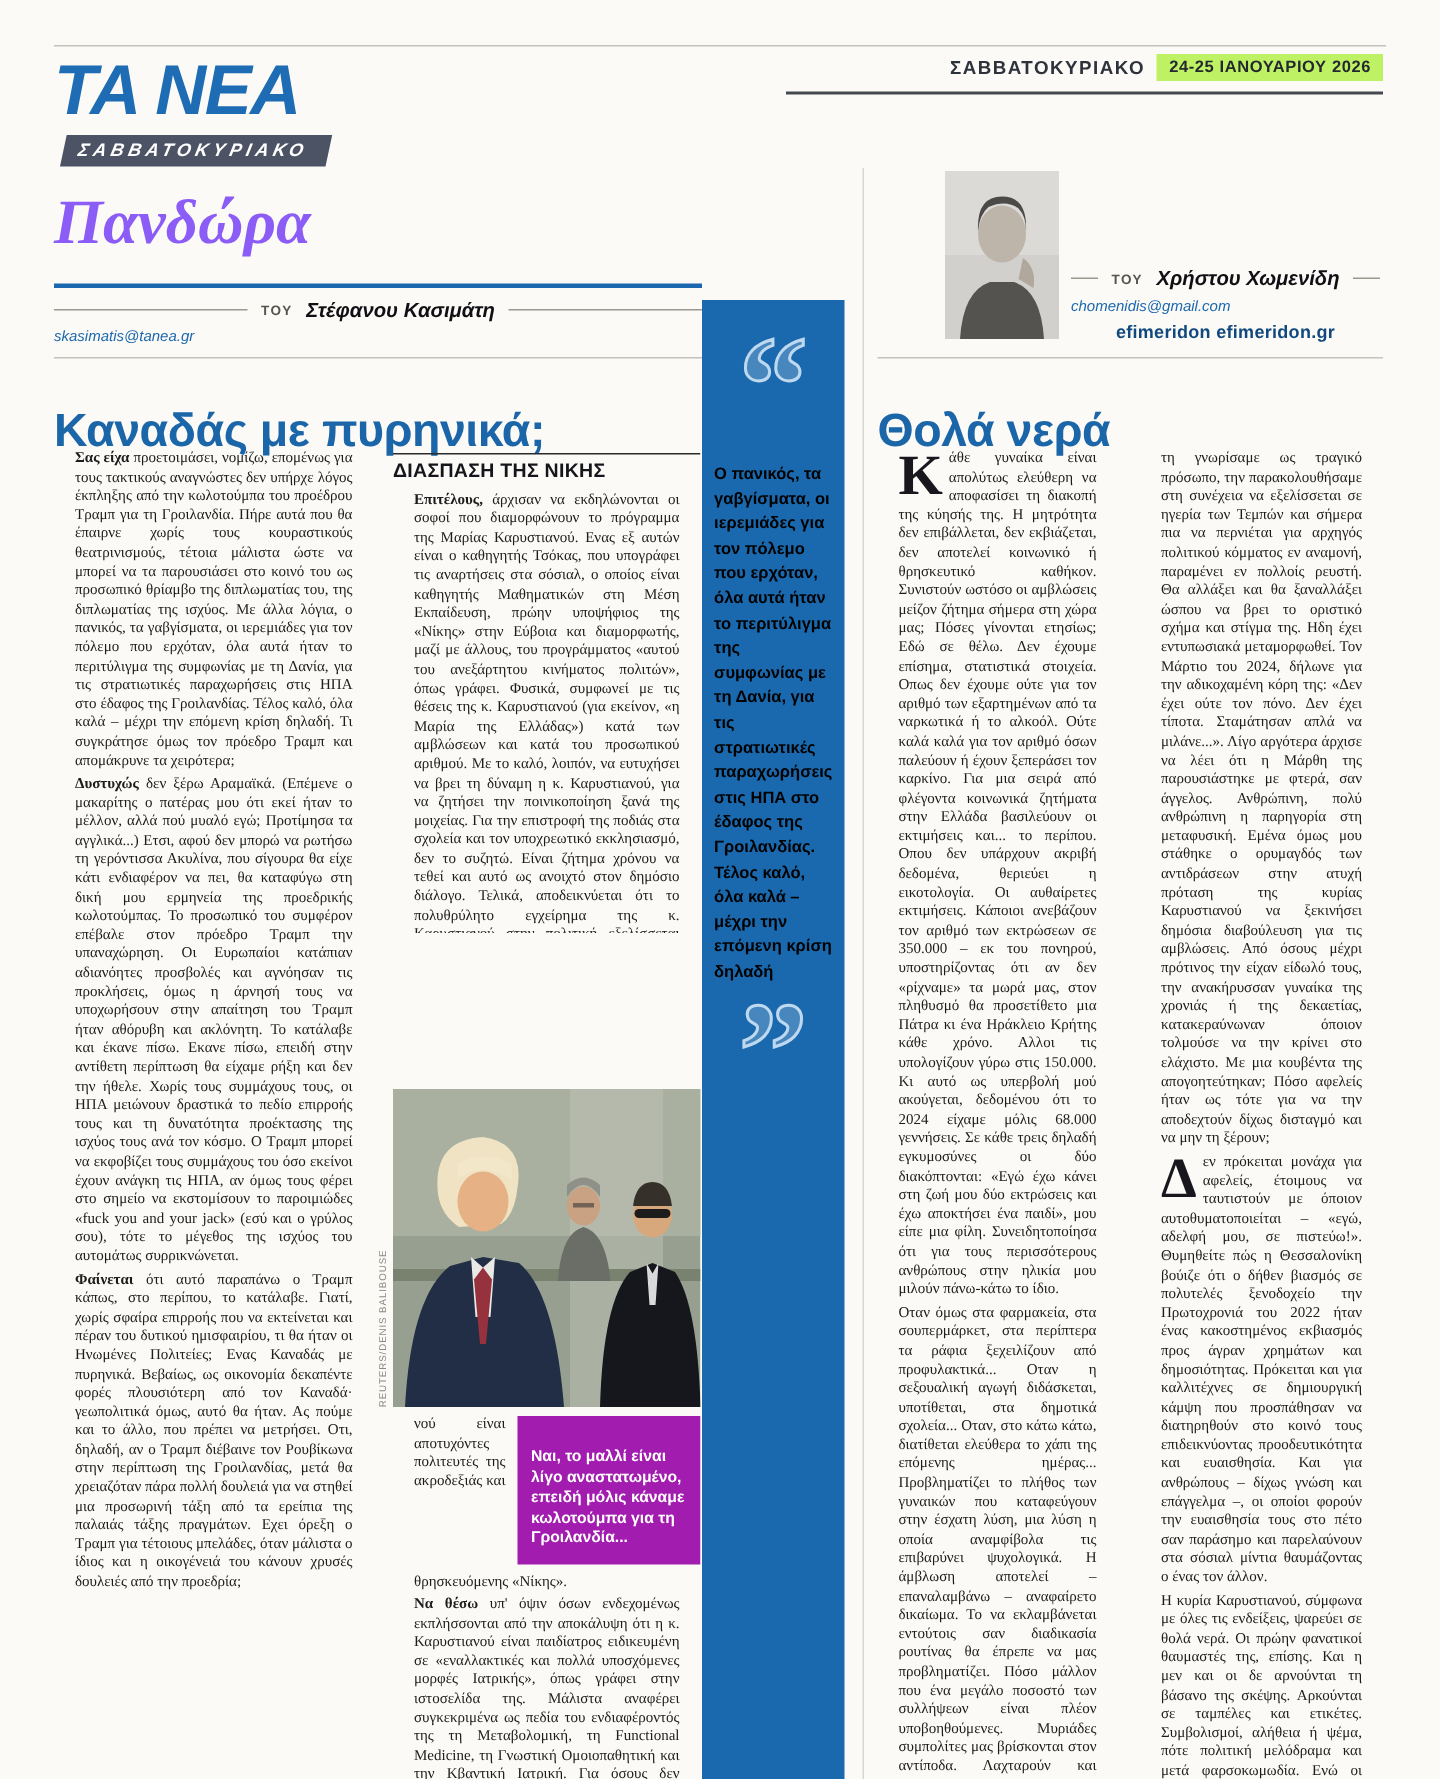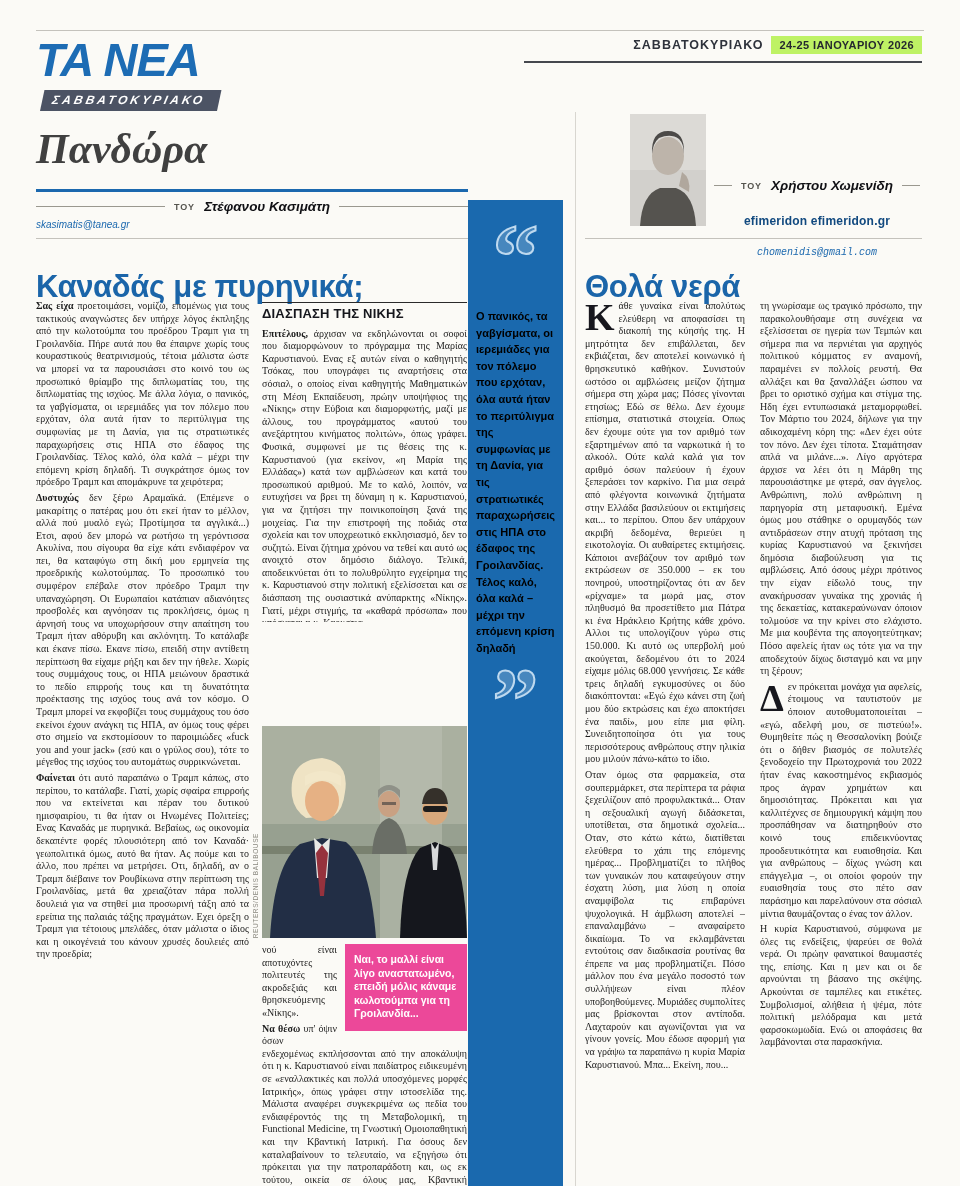--- a/index.html
+++ b/index.html
@@ -15,69 +15,69 @@
   .logo-badge{left:40px;top:90px;background:#4c5364;color:#fff;font-family:"Liberation Sans",sans-serif;
         font-style:italic;font-weight:bold;font-size:12px;letter-spacing:3px;padding:3px 14px 4px 10px;
         transform:skewX(-12deg);transform-origin:left bottom;}
   .issue{right:38px;top:36px;display:flex;align-items:center;gap:8px;font-family:"Liberation Sans",sans-serif;}
   .issue-edition{font-weight:bold;font-size:12.5px;letter-spacing:1px;color:#2e323b;}
   .issue-date{background:#bef264;color:#25282f;font-weight:bold;font-size:11px;letter-spacing:.4px;padding:3px 8px;}
   .issue-rule{right:38px;top:61px;width:398px;height:2px;background:#45484e;}
   .v-divider{left:575px;top:112px;height:1074px;width:1px;background:#d8d6d0;}
 
   
-  .pandora-title{left:36px;top:128px;font-style:italic;font-weight:bold;font-size:42px;color:#404040;line-height:1;}
+  .pandora-title{left:36px;top:128px;font-style:italic;font-weight:bold;font-size:42px;color:#8b5cf6;line-height:1;}
   .pandora-rule{left:36px;top:189px;width:432px;height:3px;background:#1b68ae;}
   .byline-row{display:flex;align-items:center;gap:9px;font-family:"Liberation Sans",sans-serif;}
   .byline-row .rule{flex:1;height:1px;background:#9a988f;}
   .byline-prefix{font-size:9px;font-weight:bold;color:#55544e;letter-spacing:1px;}
   .byline-name{font-size:13.5px;font-weight:bold;color:#101014;white-space:nowrap;font-style:italic;}
   .pandora-byline{left:36px;top:199px;width:432px;}
   .pandora-email{left:36px;top:219px;width:432px;text-align:left;font-style:italic;font-size:10px;
         color:#1b68ae;font-family:"Liberation Sans",sans-serif;}
   .left-head-rule{left:36px;top:238px;width:432px;height:1px;background:#c4c2bc;}
 
   .headline{font-family:"Liberation Sans",sans-serif;font-weight:bold;color:#1b65a9;font-size:31px;letter-spacing:-.3px;line-height:1;}
   .headline-left{left:36px;top:250px;}
   .headline-right{left:585px;top:250px;}
 
   
   .body-text{font-size:10px;line-height:12.6px;text-align:justify;}
-  .body-text p{margin:0 0 3px;}
+  .body-text p{margin:0 14px 3px;}
   b.lead{font-weight:bold;}
   .left-col{left:36px;top:300px;width:213px;height:886px;overflow:hidden;}
 
   .mid-col{left:262px;top:302px;width:205px;height:320px;overflow:hidden;}
   .mid-subhead-wrap{border-top:1.5px solid #2a2a2a;padding:5px 0 7px;}
   .mid-subhead{font-family:"Liberation Sans",sans-serif;font-weight:bold;font-size:13px;color:#15161c;letter-spacing:.2px;}
 
   .photo{left:262px;top:726px;width:205px;height:212px;}
   .photo svg{display:block;width:100%;height:100%;}
   .photo-credit{position:absolute;left:-10px;bottom:0;writing-mode:vertical-rl;transform:rotate(180deg);
         font-family:"Liberation Sans",sans-serif;font-size:6.5px;letter-spacing:.6px;color:#8a887f;}
   .mid-below{left:262px;top:944px;width:205px;height:242px;overflow:hidden;}
-  .caption-box{float:right;width:122px;margin:0 0 6px 8px;background:#ec4899;color:#fff;padding:9px 9px 10px;
+  .caption-box{float:right;width:122px;margin:0 0 6px 8px;background:#a21caf;color:#fff;padding:21px 9px 10px;
         font-family:"Liberation Sans",sans-serif;font-weight:bold;font-size:10.5px;line-height:13.5px;text-align:left;}
 
   
   .quote-band{left:468px;top:200px;width:95px;height:986px;background:#1a69ae;display:flex;
         flex-direction:column;align-items:center;}
   .quote-mark{font-family:"Liberation Serif",serif;font-weight:bold;font-size:92px;line-height:56px;height:56px;
         color:rgba(255,255,255,0.20);-webkit-text-stroke:2px #bed9ef;}
   .quote-open{margin-top:28px;}
   .quote-close{margin-top:16px;}
   .quote-text{margin-top:24px;padding:0 11px;font-family:"Liberation Sans",sans-serif;font-weight:bold;
         font-size:11px;line-height:16.6px;color:#000000;text-align:left;}
 
   
   .author-photo{left:630px;top:114px;width:76px;height:112px;}
   .author-photo svg{display:block;width:100%;height:100%;}
   .author-byline{left:714px;top:178px;width:206px;}
-  .author-email{left:714px;top:199px;width:206px;text-align:center;font-style:italic;font-size:10px;
-        color:#1b68ae;font-family:Liberation Mono, monospace;margin-top:48px;}
+  .author-email{left:714px;top:199px;width:206px;text-align:left;font-style:italic;font-size:10px;
+        color:#1b68ae;font-family:Liberation Sans, sans-serif;}
   .author-site{left:714px;top:214px;width:206px;text-align:center;font-family:"Liberation Sans",sans-serif;
         font-weight:bold;font-size:12px;color:#11497f;letter-spacing:.2px;}
   .right-head-rule{left:585px;top:238px;width:337px;height:1px;background:#c4c2bc;}
 
   .rcol1{left:585px;top:300px;width:160px;height:886px;overflow:hidden;}
   .rcol2{left:760px;top:300px;width:162px;height:886px;overflow:hidden;}
   .dropcap{float:left;font-family:"Liberation Serif",serif;font-weight:bold;font-size:38px;line-height:32px;
         padding:1px 4px 0 0;color:#17171d;}
 </style>
 </head>

